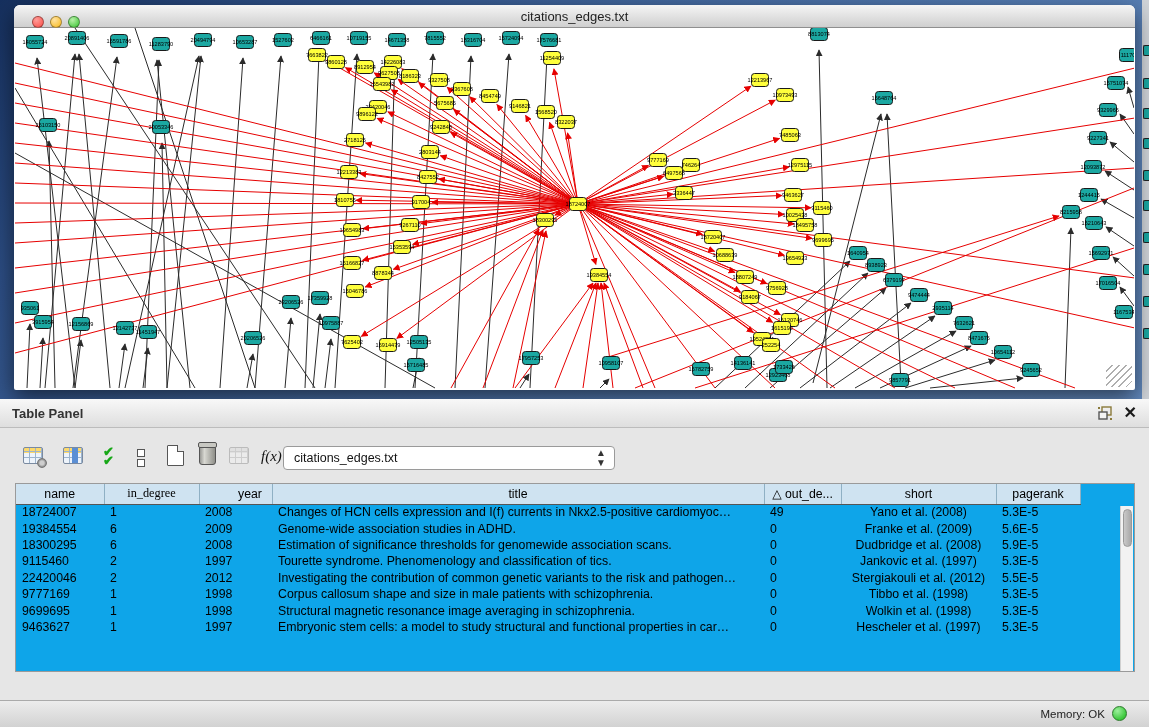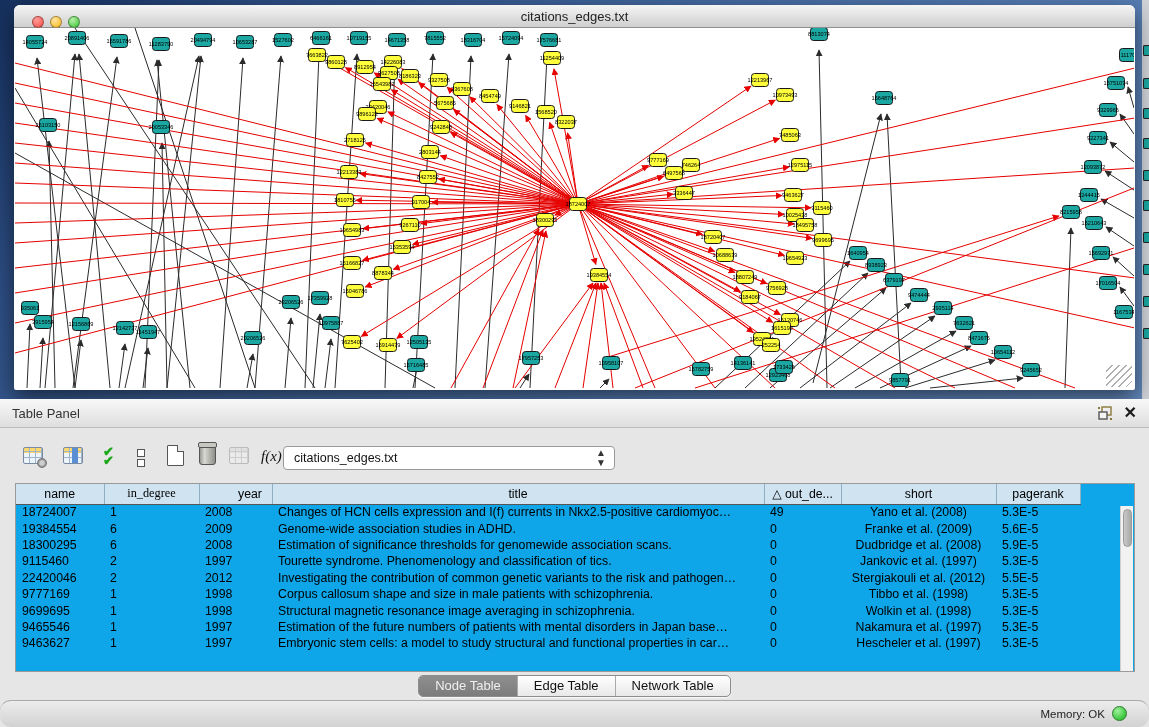--- a/index.html
+++ b/index.html
@@ -25,21 +25,21 @@
   #tl-zoom  { left:54px; background:radial-gradient(circle at 35% 30%, #b8f0a8, #35c32f); }
   #net-canvas { position:absolute; left:1px; top:23px; width:1119px; height:361px; background:#fff; overflow:hidden; }
   #grip { position:absolute; right:2px; bottom:2px; width:26px; height:22px;
     background:repeating-linear-gradient(135deg, transparent 0 4px, #9a9a9a 4px 5px); opacity:.8; }
   .nlabel { font-size:5.6px; fill:#000; }
 
   
   #table-panel { position:absolute; left:0; top:399px; width:1149px; height:328px; background:#e6e6e6; }
   #tp-header { position:absolute; left:0; top:0; width:100%; height:29px;
     background:linear-gradient(#f8f8f8,#dedede); border-bottom:1px solid #bcbcbc; }
-  #tp-title { position:absolute; left:12px; top:7px; font-size:13px; color:#333; }
+  #tp-title { position:absolute; left:12px; top:7px; font-size:13px; color:#333;font-weight:bold; }
   #tp-float { position:absolute; right:36px; top:7px; width:16px; height:15px; cursor:pointer; }
   #tp-close { position:absolute; right:12px; top:4px; font-size:16px; font-weight:bold; color:#1a1a1a; cursor:pointer; }
 
   #tp-toolbar { position:absolute; left:15px; top:42px; width:1119px; height:40px; }
   .tbi { position:absolute; top:6px; cursor:pointer; }
   
   .mini-table { width:20px; height:17px; border:1px solid #7a8aa0; background:
      linear-gradient(#fdd96b 0 5px, #eef4fb 5px); position:relative; border-radius:2px; }
   .mini-table:before { content:""; position:absolute; inset:0;
      background:repeating-linear-gradient(90deg, transparent 0 5px, #9db4cc 5px 6px),
@@ -77,21 +77,21 @@
 
   #tabs { position:absolute; left:0; right:0; top:276px; height:21px; text-align:center; }
   .tabgrp { display:inline-flex; border:1px solid #8c8c8c; border-radius:5px; overflow:hidden;
      background:linear-gradient(#ffffff,#e8e8e8); box-shadow:0 1px 1px rgba(255,255,255,.8); }
   .tab { padding:2px 16px 3px; font-size:13px; color:#111; border-right:1px solid #aaa; cursor:pointer; }
   .tab:last-child { border-right:none; }
   .tab.sel { background:linear-gradient(#8f8f8f,#7c7c7c); color:#efefef; }
 
   
   #statusbar { position:absolute; left:0; top:700px; width:1149px; height:27px;
-     background:linear-gradient(#ececec,#d2d2d2); border-top:1px solid #aaa;border-radius:11px; }
+     background:linear-gradient(#ececec,#d2d2d2); border-top:1px solid #aaa; }
   #mem-label { position:absolute; right:44px; top:7px; font-size:11.5px; color:#222; }
   #mem-dot { position:absolute; right:22px; top:5px; width:15px; height:15px; border-radius:50%;
      background:radial-gradient(circle at 35% 30%, #9df09d, #3cc83c 70%); border:1px solid #2a7a2a; }
 </style>
 </head>
 <body>
 
 <div id="stage">
 
   <div id="desktop"></div>
@@ -853,50 +853,34 @@
             <tr>
               <td>9699695</td>
               <td>1</td>
               <td>1998</td>
               <td>Structural magnetic resonance image averaging in schizophrenia.</td>
               <td>0</td>
               <td class="c-short">Wolkin et al. (1998)</td>
               <td>5.3E-5</td>
             </tr>
             <tr>
-              <td>9465546</td>
-              <td>1</td>
-              <td>1997</td>
-              <td>Estimation of the future numbers of patients with mental disorders in Japan base…</td>
-              <td>0</td>
-              <td class="c-short">Nakamura et al. (1997)</td>
-              <td>5.3E-5</td>
-            </tr>
-            <tr>
               <td>9463627</td>
               <td>1</td>
               <td>1997</td>
               <td>Embryonic stem cells: a model to study structural and functional properties in car…</td>
               <td>0</td>
               <td class="c-short">Hescheler et al. (1997)</td>
               <td>5.3E-5</td>
             </tr>
           </tbody>
       </table>
       <div id="vscroll">
         <div id="vthumb"></div>
       </div>
     </div>
 
-    <div id="tabs">
-      <div class="tabgrp" id="tabgrp">
-          <div class="tab sel">Node Table</div>
-          <div class="tab">Edge Table</div>
-          <div class="tab">Network Table</div>
-        </div>
-    </div>
   </div>
 
   <div id="statusbar">
     <div id="mem-label">Memory: OK</div>
     <div id="mem-dot"></div>
   </div>
 </div>
 
 </body></html>

